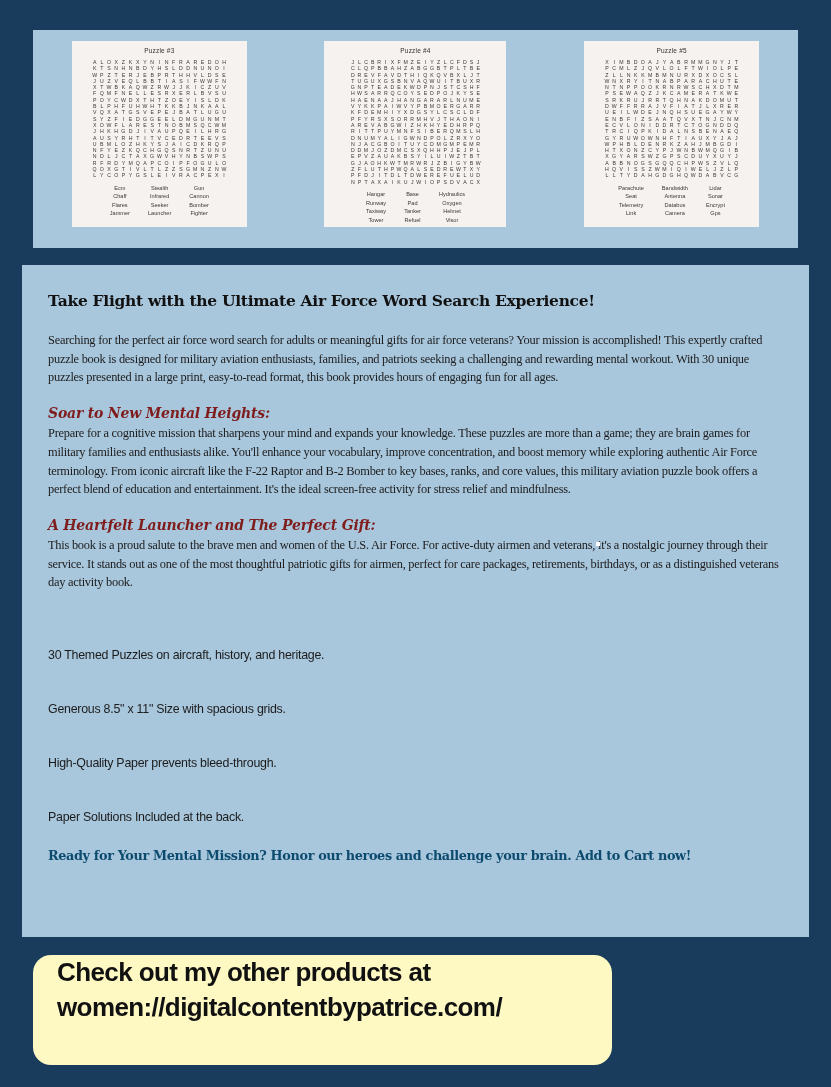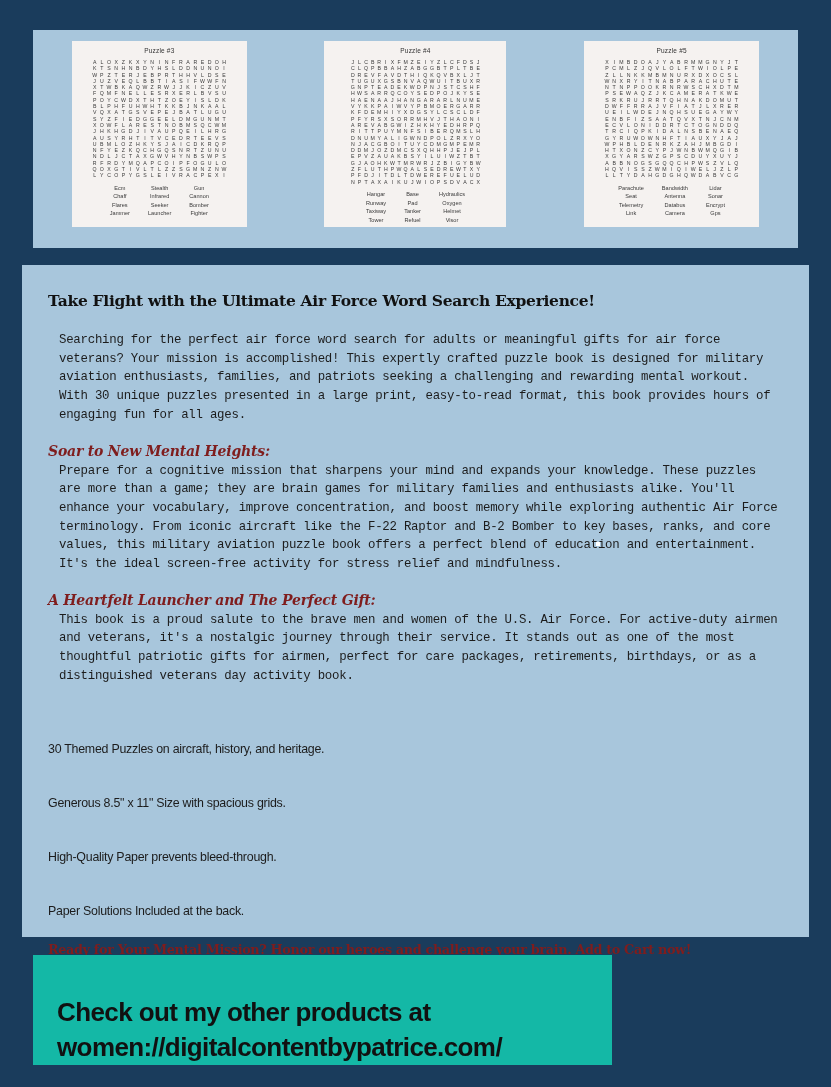--- a/index.html
+++ b/index.html
@@ -116,69 +116,69 @@
     font-weight: bold;
     font-size: 14px;
     color: #7f1d1d;
     line-height: 17px;
     margin-bottom: 2px;
     letter-spacing: -0.2px;
     font-style: italic;
   }
 
   .body-text {
-    font-family: Liberation Mono, monospace;
+    font-family: Liberation Serif, serif;
     font-size: 12.4px;
     line-height: 18.7px;
     color: #1c1c1c;
     letter-spacing: -0.25px;
-    margin-left: 11px;
   }
 
   .para-gap { height: 18px; }
 
   .feature-line {
     font-family: "Liberation Sans", sans-serif;
     font-size: 12.4px;
     line-height: 18px;
     color: #1c1c1c;
     letter-spacing: -0.25px;
     margin-top: 36px;
   }
 
   #cta-line {
     font-family: "DejaVu Serif", serif;
     font-weight: bold;
     font-size: 12.8px;
-    color: #7f1d1d;
+    color: #0c4a6e;
     margin-top: 22px;
     letter-spacing: -0.35px;
   }
 
   #stray-dot {
     position: absolute;
     left: 574px;
     top: 277px;
     width: 4px;
     height: 4px;
     background: #ffffff;
   }
 
   
   #footer-banner {
     position: absolute;
     left: 33px;
     top: 955px;
     width: 579px;
     height: 110px;
-    background: #14b8a6;
+    background: #fef9c3;
     display: flex;
     flex-direction: column;
-    justify-content: flex-end;
+    justify-content: flex-start;
     padding-left: 24px;
+    border-radius: 18px;
   }
   .footer-line {
     font-family: "Liberation Sans", sans-serif;
     font-weight: bold;
     font-size: 26px;
     line-height: 35px;
     color: #111;
     letter-spacing: -0.6px;
   }
 </style>

